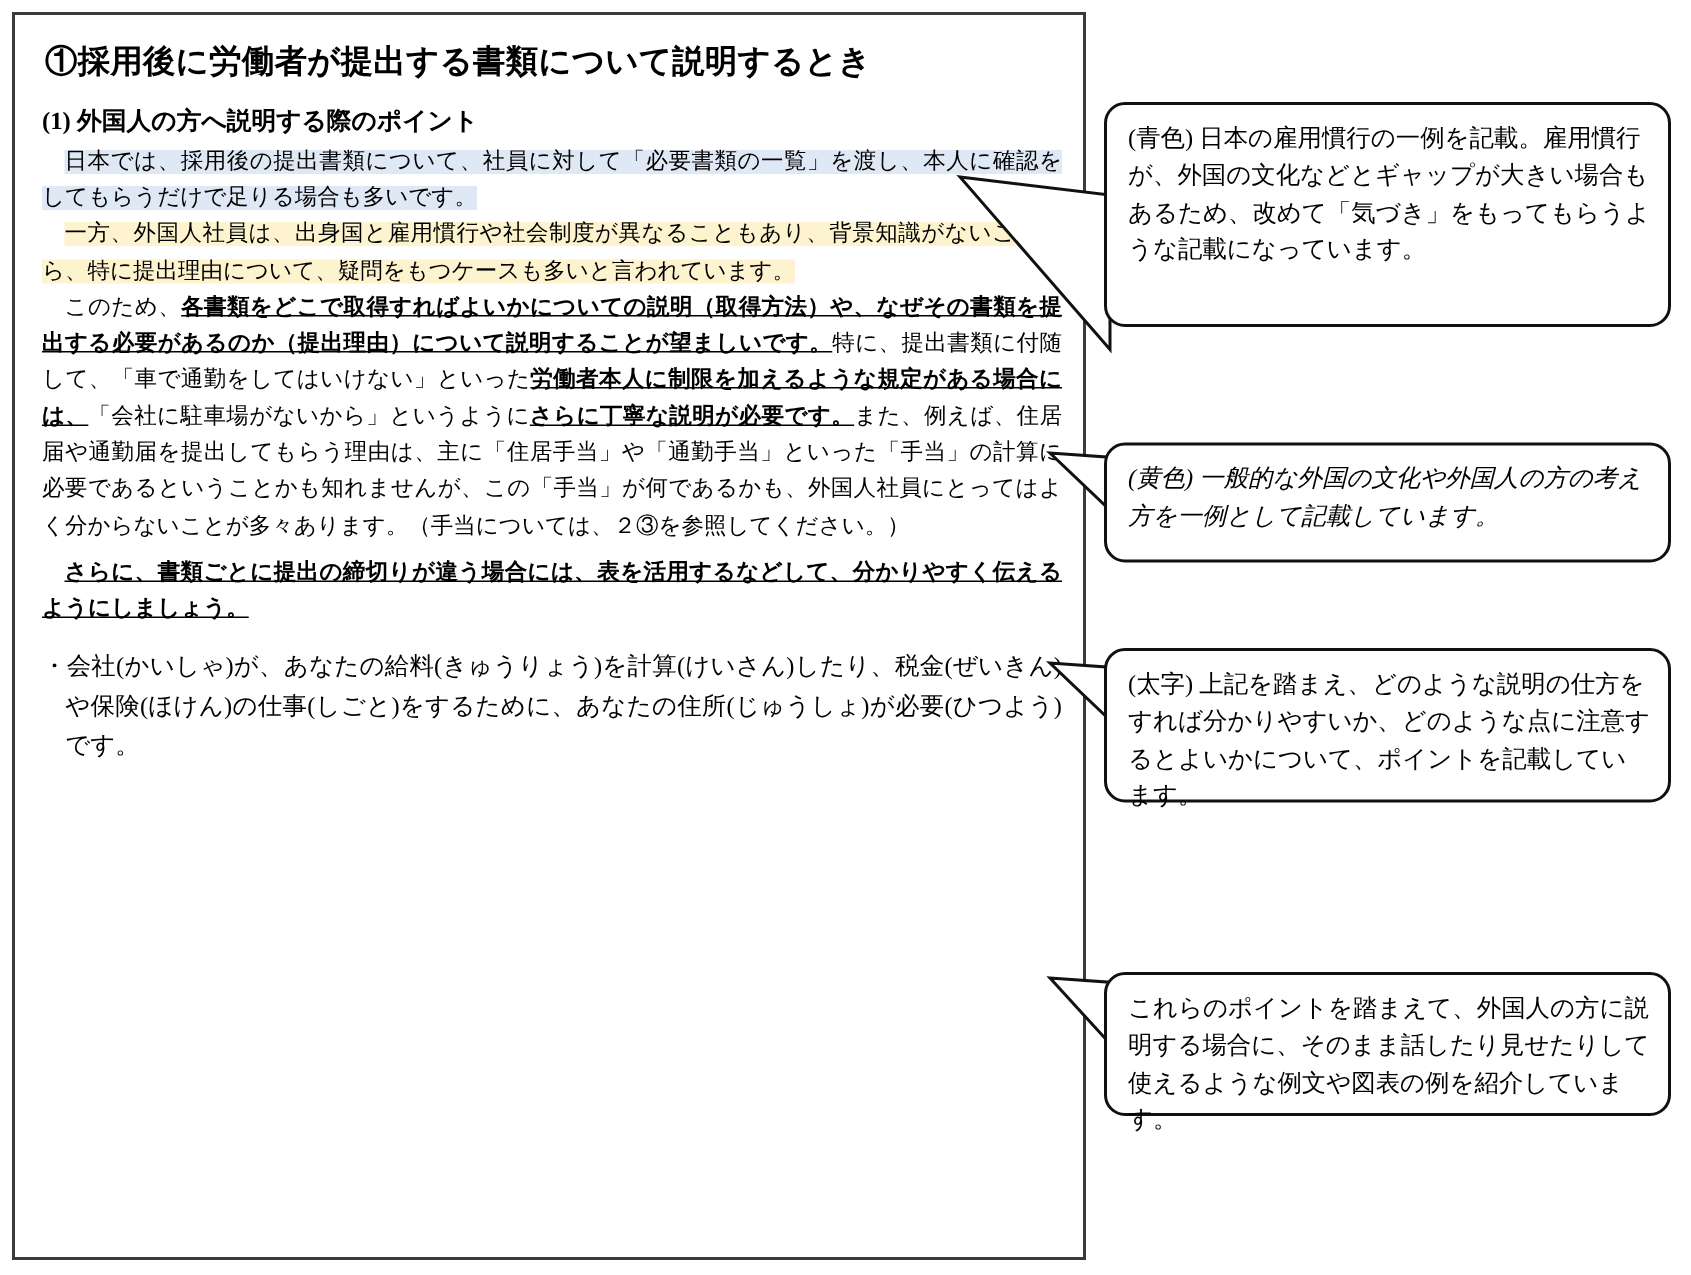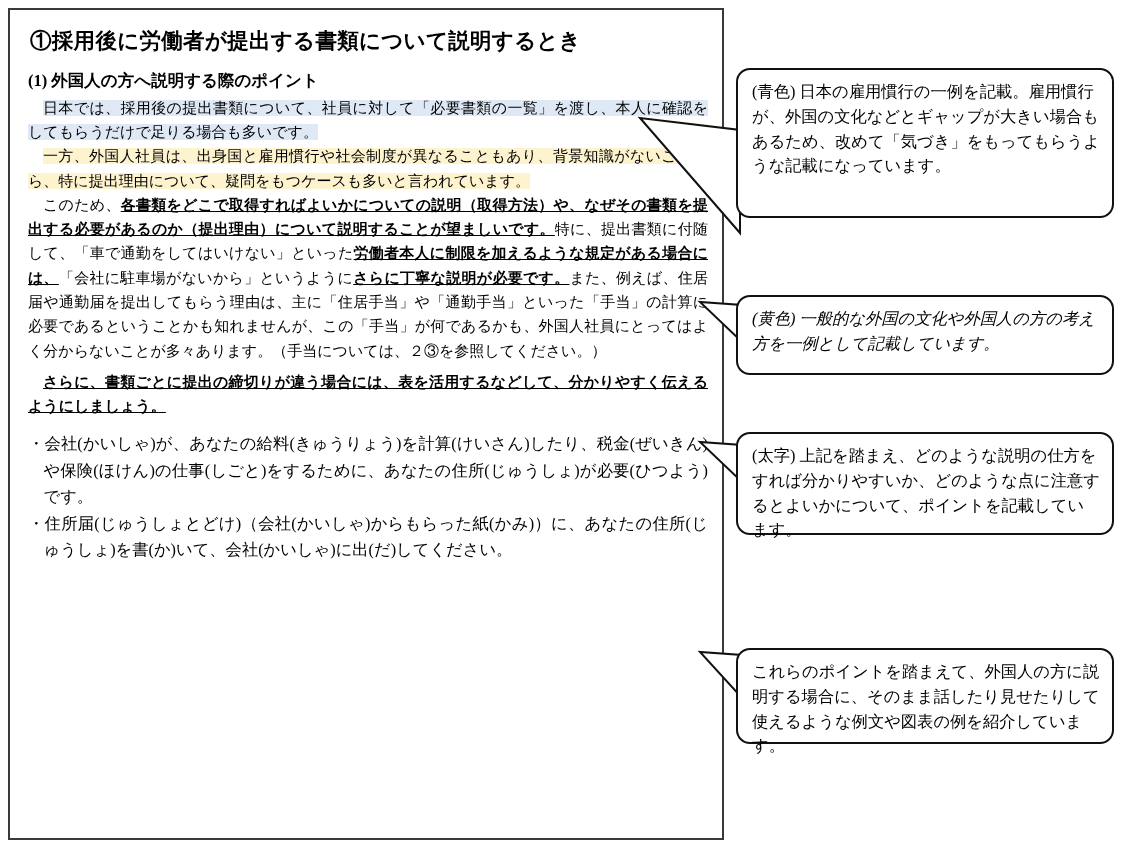--- a/index.html
+++ b/index.html
@@ -141,20 +141,19 @@
 
   <div class="gap-small"></div>
 
   <p class="para indent"><span class="bold-u">さらに、書類ごとに提出の締切りが違う場合には、表を活用するなどして、分かりやすく伝えるようにしましょう。</span></p>
 
   <div class="gap-med"></div>
 
 
   <ul class="bullet-list">
     <li>・会社(かいしゃ)が、あなたの給料(きゅうりょう)を計算(けいさん)したり、税金(ぜいきん)や保険(ほけん)の仕事(しごと)をするために、あなたの住所(じゅうしょ)が必要(ひつよう)です。</li>
-    <li>・住所届(じゅうしょとどけ)（会社(かいしゃ)からもらった紙(かみ)）に、あなたの住所(じゅうしょ)を書(か)いて、会社(かいしゃ)に出(だ)してください。</li>
   </ul>
 </div>
 
 <div class="callout" id="callout-1">(青色) 日本の雇用慣行の一例を記載。雇用慣行が、外国の文化などとギャップが大きい場合もあるため、改めて「気づき」をもってもらうような記載になっています。</div>
 <div class="callout" id="callout-2">(黄色) 一般的な外国の文化や外国人の方の考え方を一例として記載しています。</div>
 <div class="callout" id="callout-3">(太字) 上記を踏まえ、どのような説明の仕方をすれば分かりやすいか、どのような点に注意するとよいかについて、ポイントを記載しています。</div>
 <div class="callout" id="callout-4">これらのポイントを踏まえて、外国人の方に説明する場合に、そのまま話したり見せたりして使えるような例文や図表の例を紹介しています。</div>
 
 </body></html>

